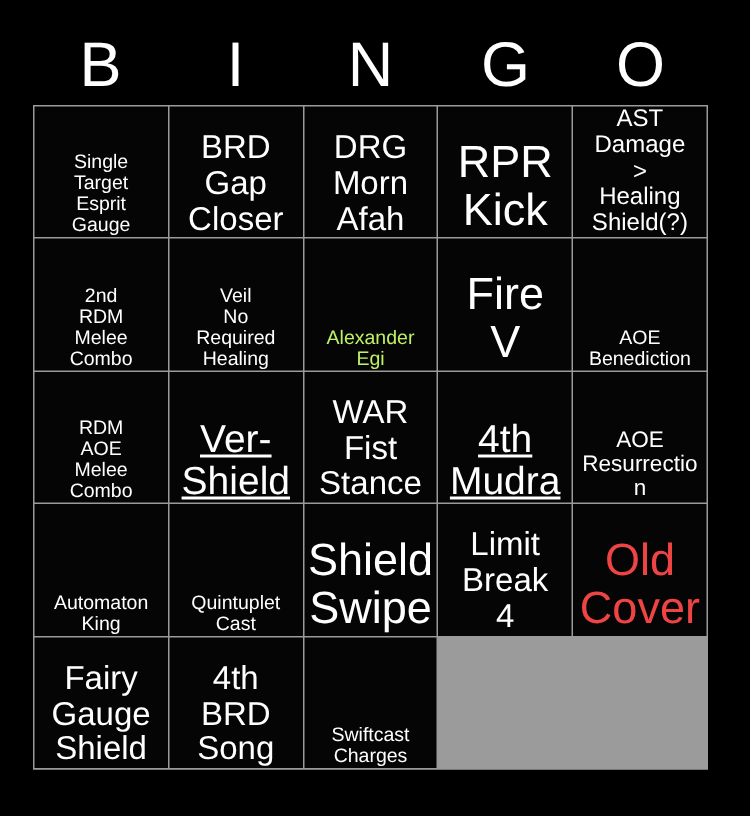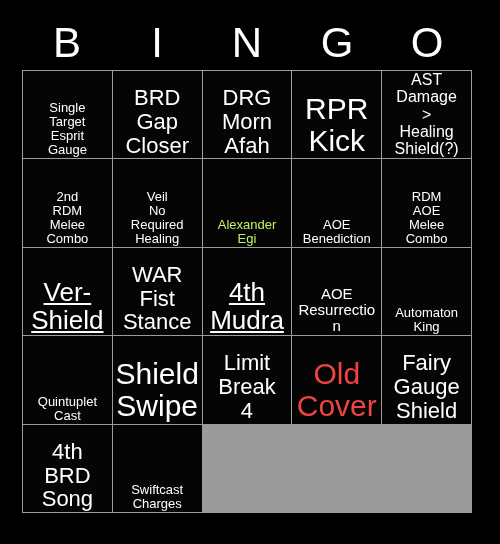--- a/index.html
+++ b/index.html
@@ -144,20 +144,24 @@
       <div class="bingo-cell fs-md">
         <span class="cell-text" style="color: rgb(255, 255, 255);">Veil
 No
 Required
 Healing</span>
       </div>
       <div class="bingo-cell fs-md">
         <span class="cell-text" style="color: #bef264;">Alexander
 Egi</span>
       </div>
+      <div class="bingo-cell fs-xxl">
+        <span class="cell-text" style="color: rgb(255, 255, 255);">Fire
+V</span>
+      </div>
       <div class="bingo-cell fs-md">
         <span class="cell-text" style="color: rgb(255, 255, 255);">AOE
 Benediction</span>
       </div>
       <div class="bingo-cell fs-md">
         <span class="cell-text" style="color: rgb(255, 255, 255);">RDM
 AOE
 Melee
 Combo</span>
       </div>

